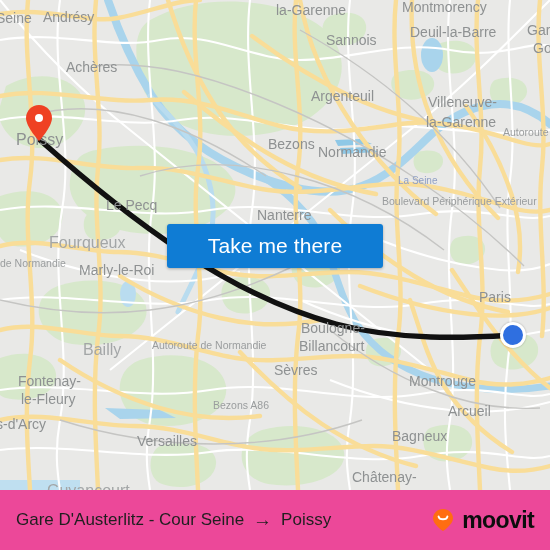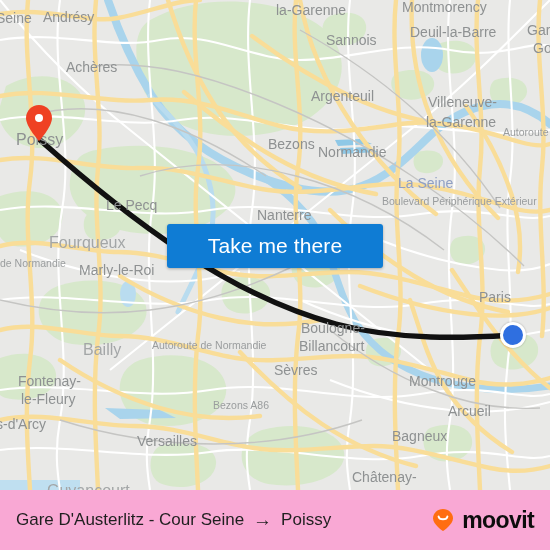--- a/index.html
+++ b/index.html
@@ -8,21 +8,21 @@
 
   
   #map{position:absolute;left:0;top:0;width:550px;height:490px;overflow:hidden;background:#e9e9e7;}
   #map svg{position:absolute;left:0;top:0;}
 
   .lbl{position:absolute;color:#8e9192;font-family:"Liberation Sans",sans-serif;
        white-space:nowrap;pointer-events:none;line-height:1.08;}
   .lbl.city{font-size:14px;}
   .lbl.city-lg{font-size:16px;}
   .lbl.city-sm{font-size:16px;color:#a3a6a7;}
-  .lbl.water{color:#8f9fc4;font-size:14px;}
+  .lbl.water{color:#8f9fc4;font-size:10px;}
   .lbl.road{color:#9a9d9e;font-size:10.5px;}
 
   
   #pin{position:absolute;left:26px;top:105px;width:26px;height:36px;}
   #pin .dot{position:absolute;left:9px;top:9px;width:8px;height:8px;border-radius:50%;background:#fff;}
 
   
   #enddot{position:absolute;left:500px;top:322px;width:26px;height:26px;border-radius:50%;
           background:#fff;box-shadow:0 0 2px rgba(0,0,0,.30);}
   #enddot i{position:absolute;left:3px;top:3px;width:20px;height:20px;border-radius:50%;
@@ -34,21 +34,21 @@
        color:#fff;font-family:"Liberation Sans",sans-serif;font-size:21px;
        box-shadow:0 1px 3px rgba(0,0,0,.28);letter-spacing:.1px;}
 
   
   #attrib{position:absolute;left:0;bottom:0;width:550px;height:26px;
           background:rgba(255,255,255,.82);display:flex;align-items:center;}
   #attrib span{padding-left:9px;font-size:12.5px;color:#3b3b3b;
                font-family:"Liberation Sans",sans-serif;}
 
   
-  #footer{position:absolute;left:0;top:490px;width:550px;height:60px;background:#f9a8d4;
+  #footer{position:absolute;left:0;top:490px;width:550px;height:60px;background:#ec4899;
           display:flex;align-items:center;justify-content:space-between;}
   #route{padding-left:16px;font-size:17px;color:#1f1f1f;display:flex;align-items:center;gap:9px;}
   #route .arw{font-size:19px;color:#1f1f1f;}
   #brand{padding-right:16px;display:flex;align-items:center;gap:8px;}
   #brand .logotype{font-size:23px;font-weight:bold;color:#0d0d0d;letter-spacing:-.6px;}
 </style>
 </head>
 <body>
 
 <div id="app">

